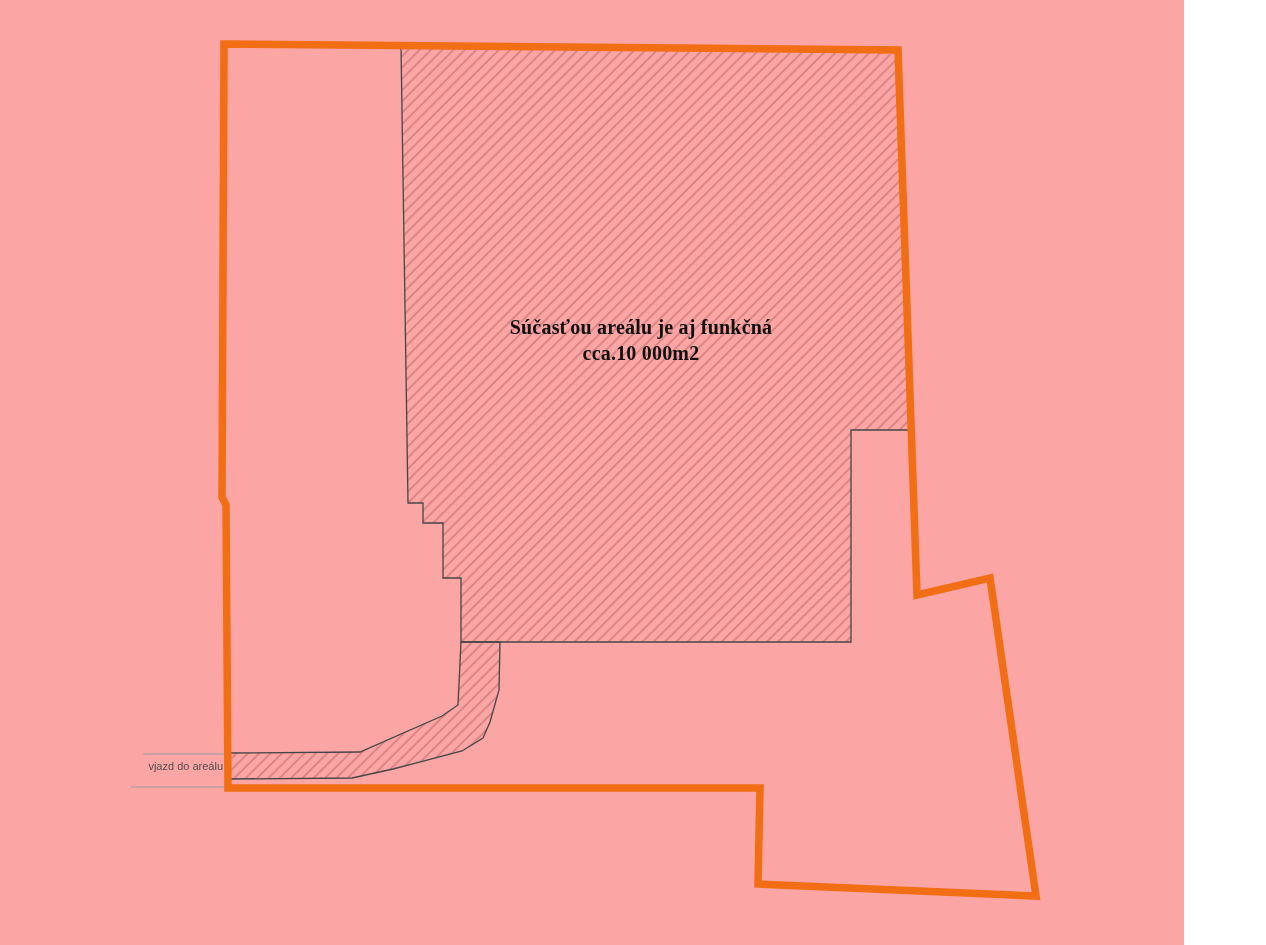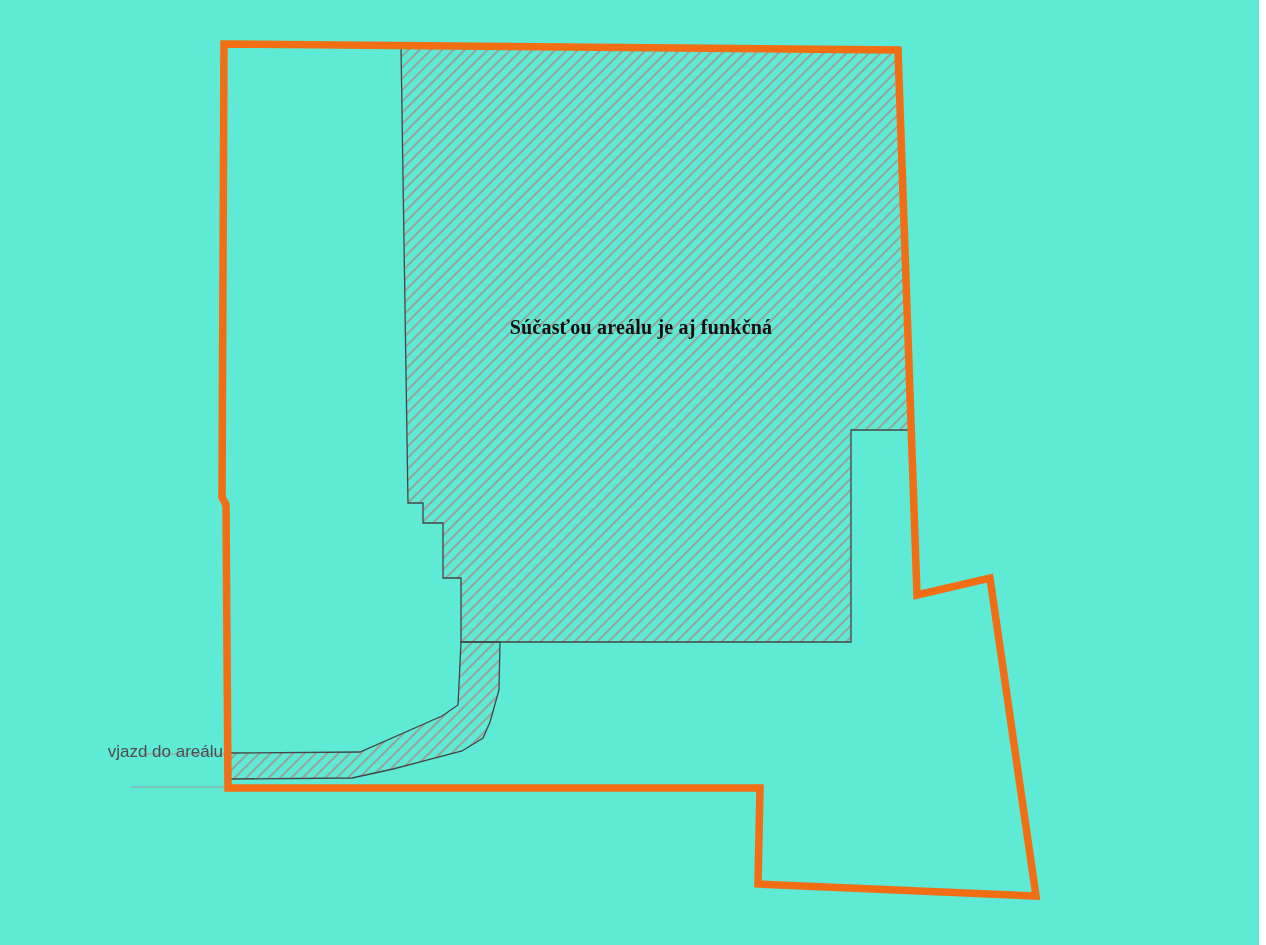--- a/index.html
+++ b/index.html
@@ -2,25 +2,26 @@
 <html><head>
 <meta charset="utf-8">
 <style>
   html, body {
     margin: 0;
     padding: 0;
     background: #ffffff;
   }
   .canvas {
     position: relative;
-    width: 1259px;
+    width: 1136px;
     height: 945px;
-    background: #5eead4;
+    background: #fca5a5;
     overflow: hidden;
     font-family: "Liberation Sans", sans-serif;
+    padding-left: 48px;
   }
   .plan-svg {
     position: absolute;
     left: 0;
     top: 0;
   }
   .annotation {
     position: absolute;
     left: 416px;
     top: 314px;
@@ -29,25 +30,25 @@
     font-family: "Liberation Serif", serif;
     font-weight: bold;
     font-size: 20px;
     line-height: 26px;
     color: #101010;
     letter-spacing: 0.2px;
   }
   .entrance-label {
     position: absolute;
     left: 96px;
-    top: 742px;
+    top: 760px;
     width: 127px;
     text-align: right;
     font-family: "Liberation Sans", sans-serif;
-    font-size: 17px;
+    font-size: 11px;
     color: #4d4d4d;
   }
 </style>
 </head>
 <body>
 
 <div class="canvas">
 
   <svg class="plan-svg" width="1266" height="945" viewBox="0 0 1266 945" xmlns="http://www.w3.org/2000/svg">
     <defs>
@@ -61,17 +62,18 @@
     <polygon points="461,642 500,642 499,690 490,722 483,738 462,751 393,769 352,778 228,779 228,753 360,752 442,716 458,705" fill="url(#hatch)" stroke="#454545" stroke-width="1.3"></polygon>
 
     <line x1="143" y1="754" x2="225" y2="754" stroke="#9b9b9b" stroke-width="1"></line>
     <line x1="131" y1="787" x2="225" y2="787" stroke="#9b9b9b" stroke-width="1"></line>
 
     <polygon points="224,44 898,50 917,595 990,578 1036,896 758,884 760,788 228,788 226,505 222,497" fill="none" stroke="#f26e15" stroke-width="7.5" stroke-linejoin="miter" stroke-miterlimit="6"></polygon>
   </svg>
 
   <div class="annotation">
     <div>Súčasťou areálu je aj funkčná</div>
+    <div>cca.10 000m2</div>
   </div>
 
   <div class="entrance-label">vjazd do areálu</div>
 
 </div>
 
 </body></html>

